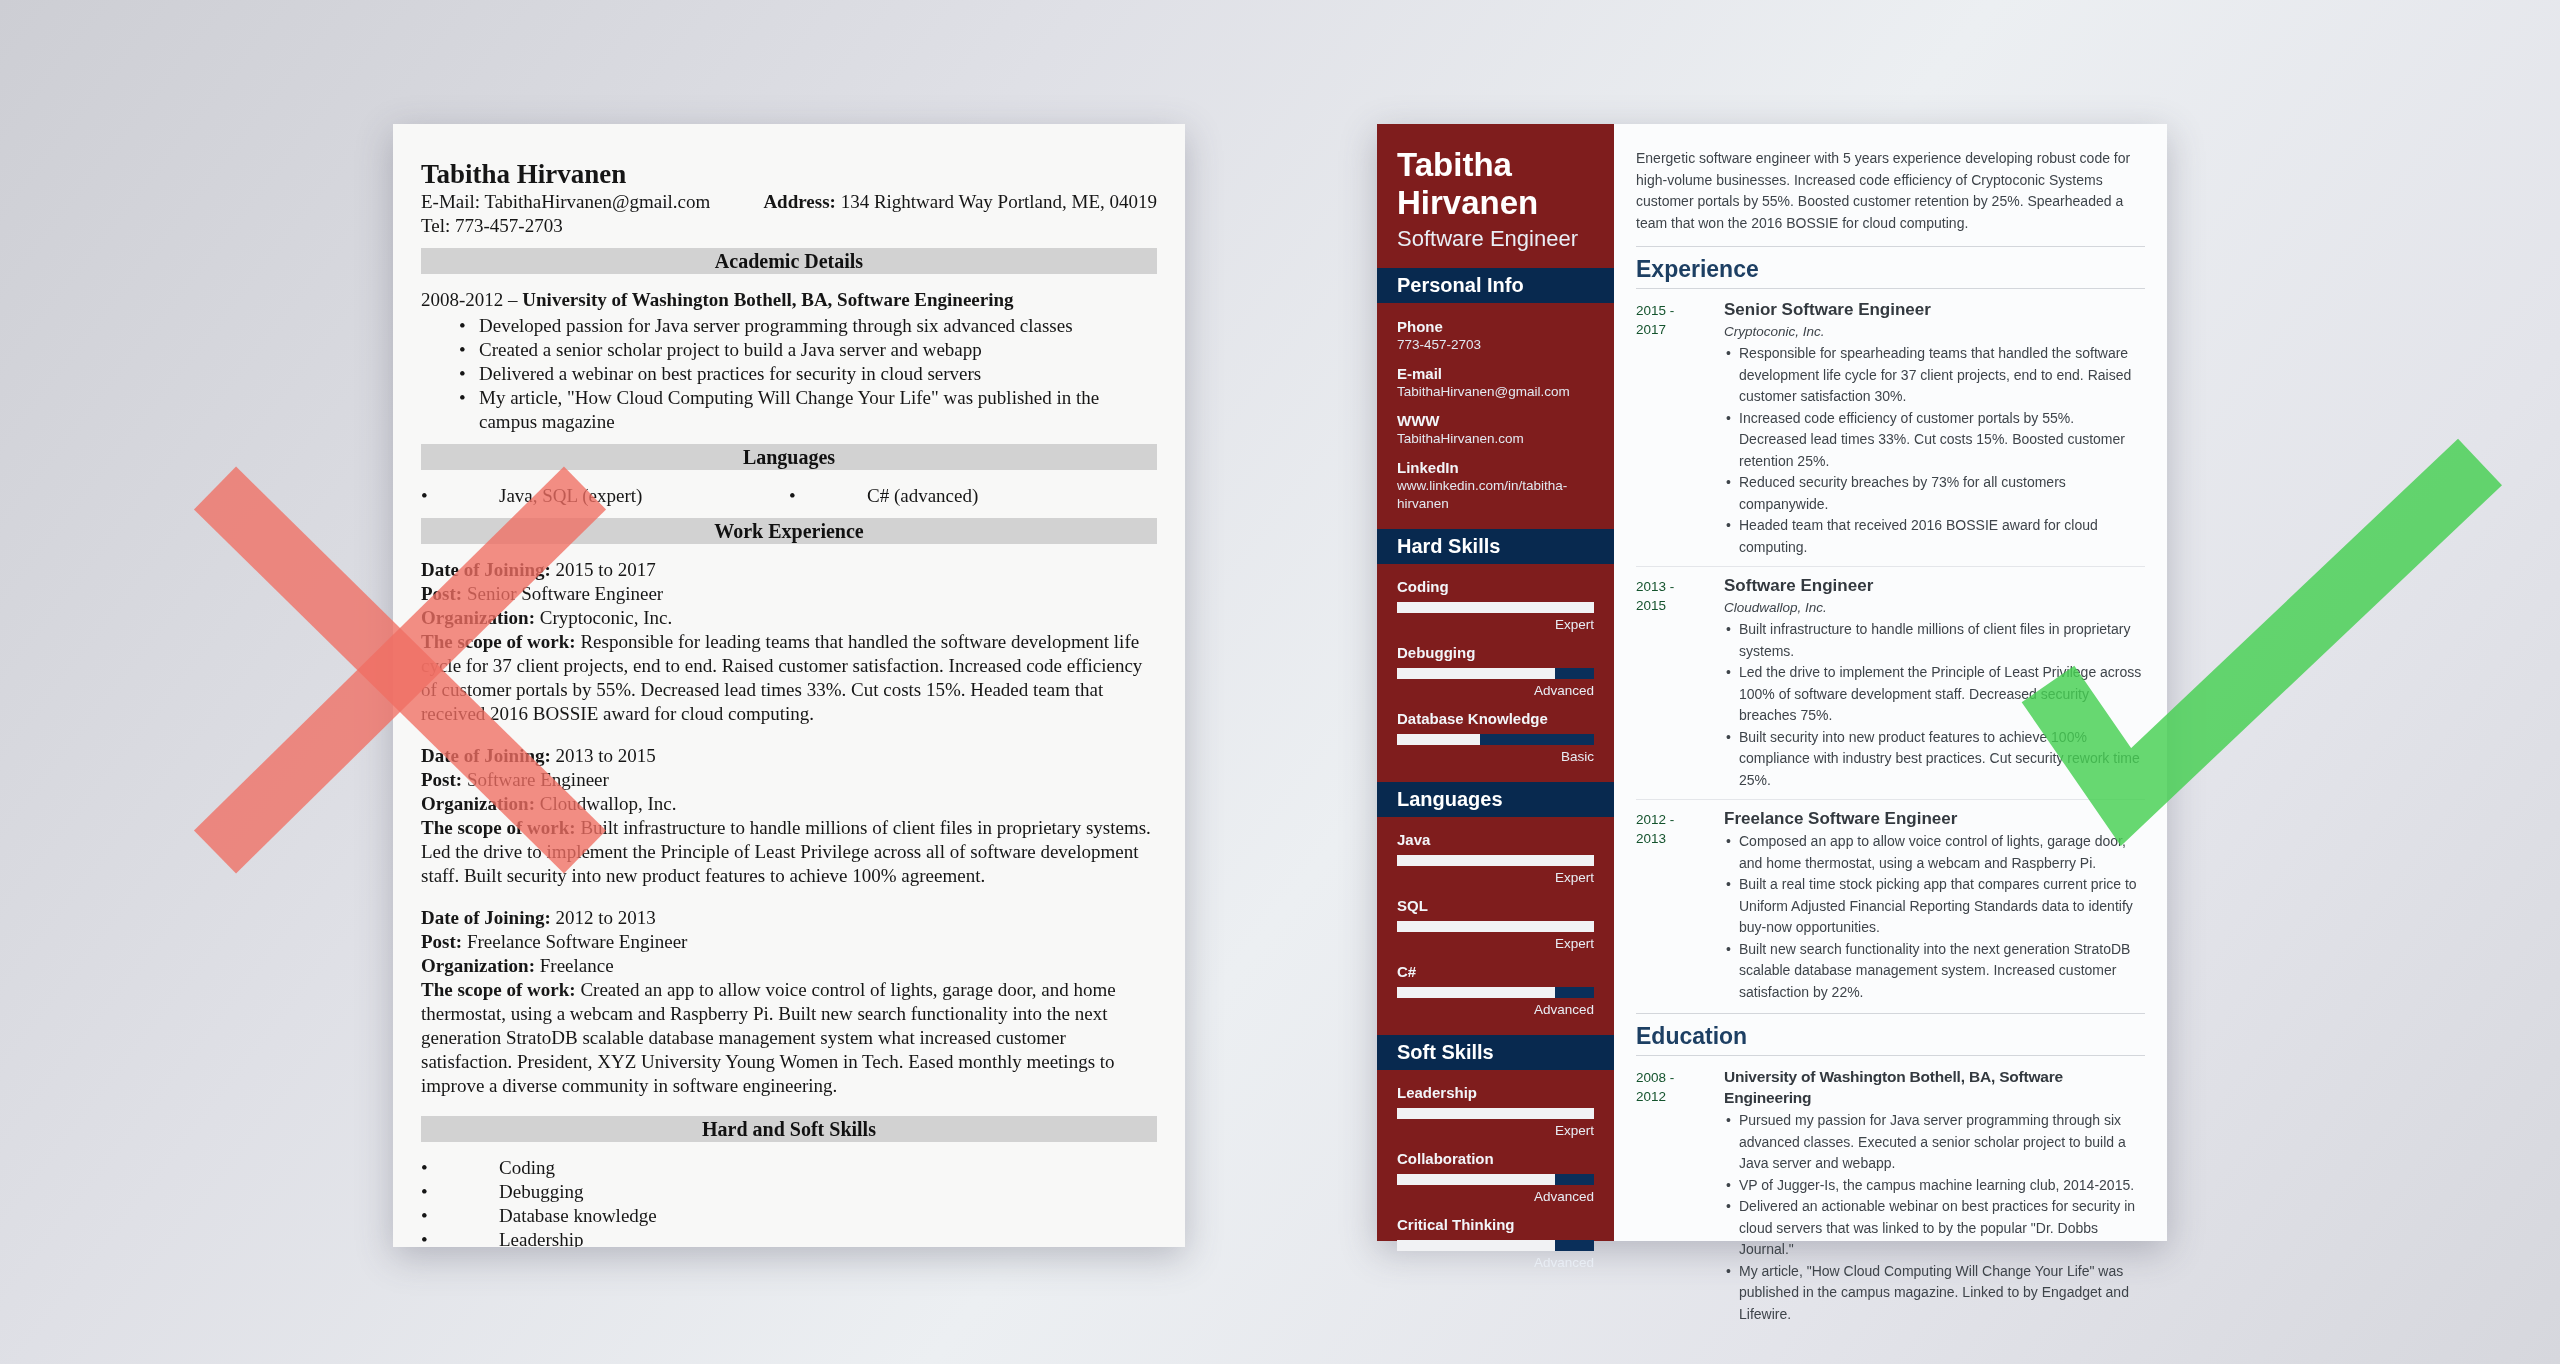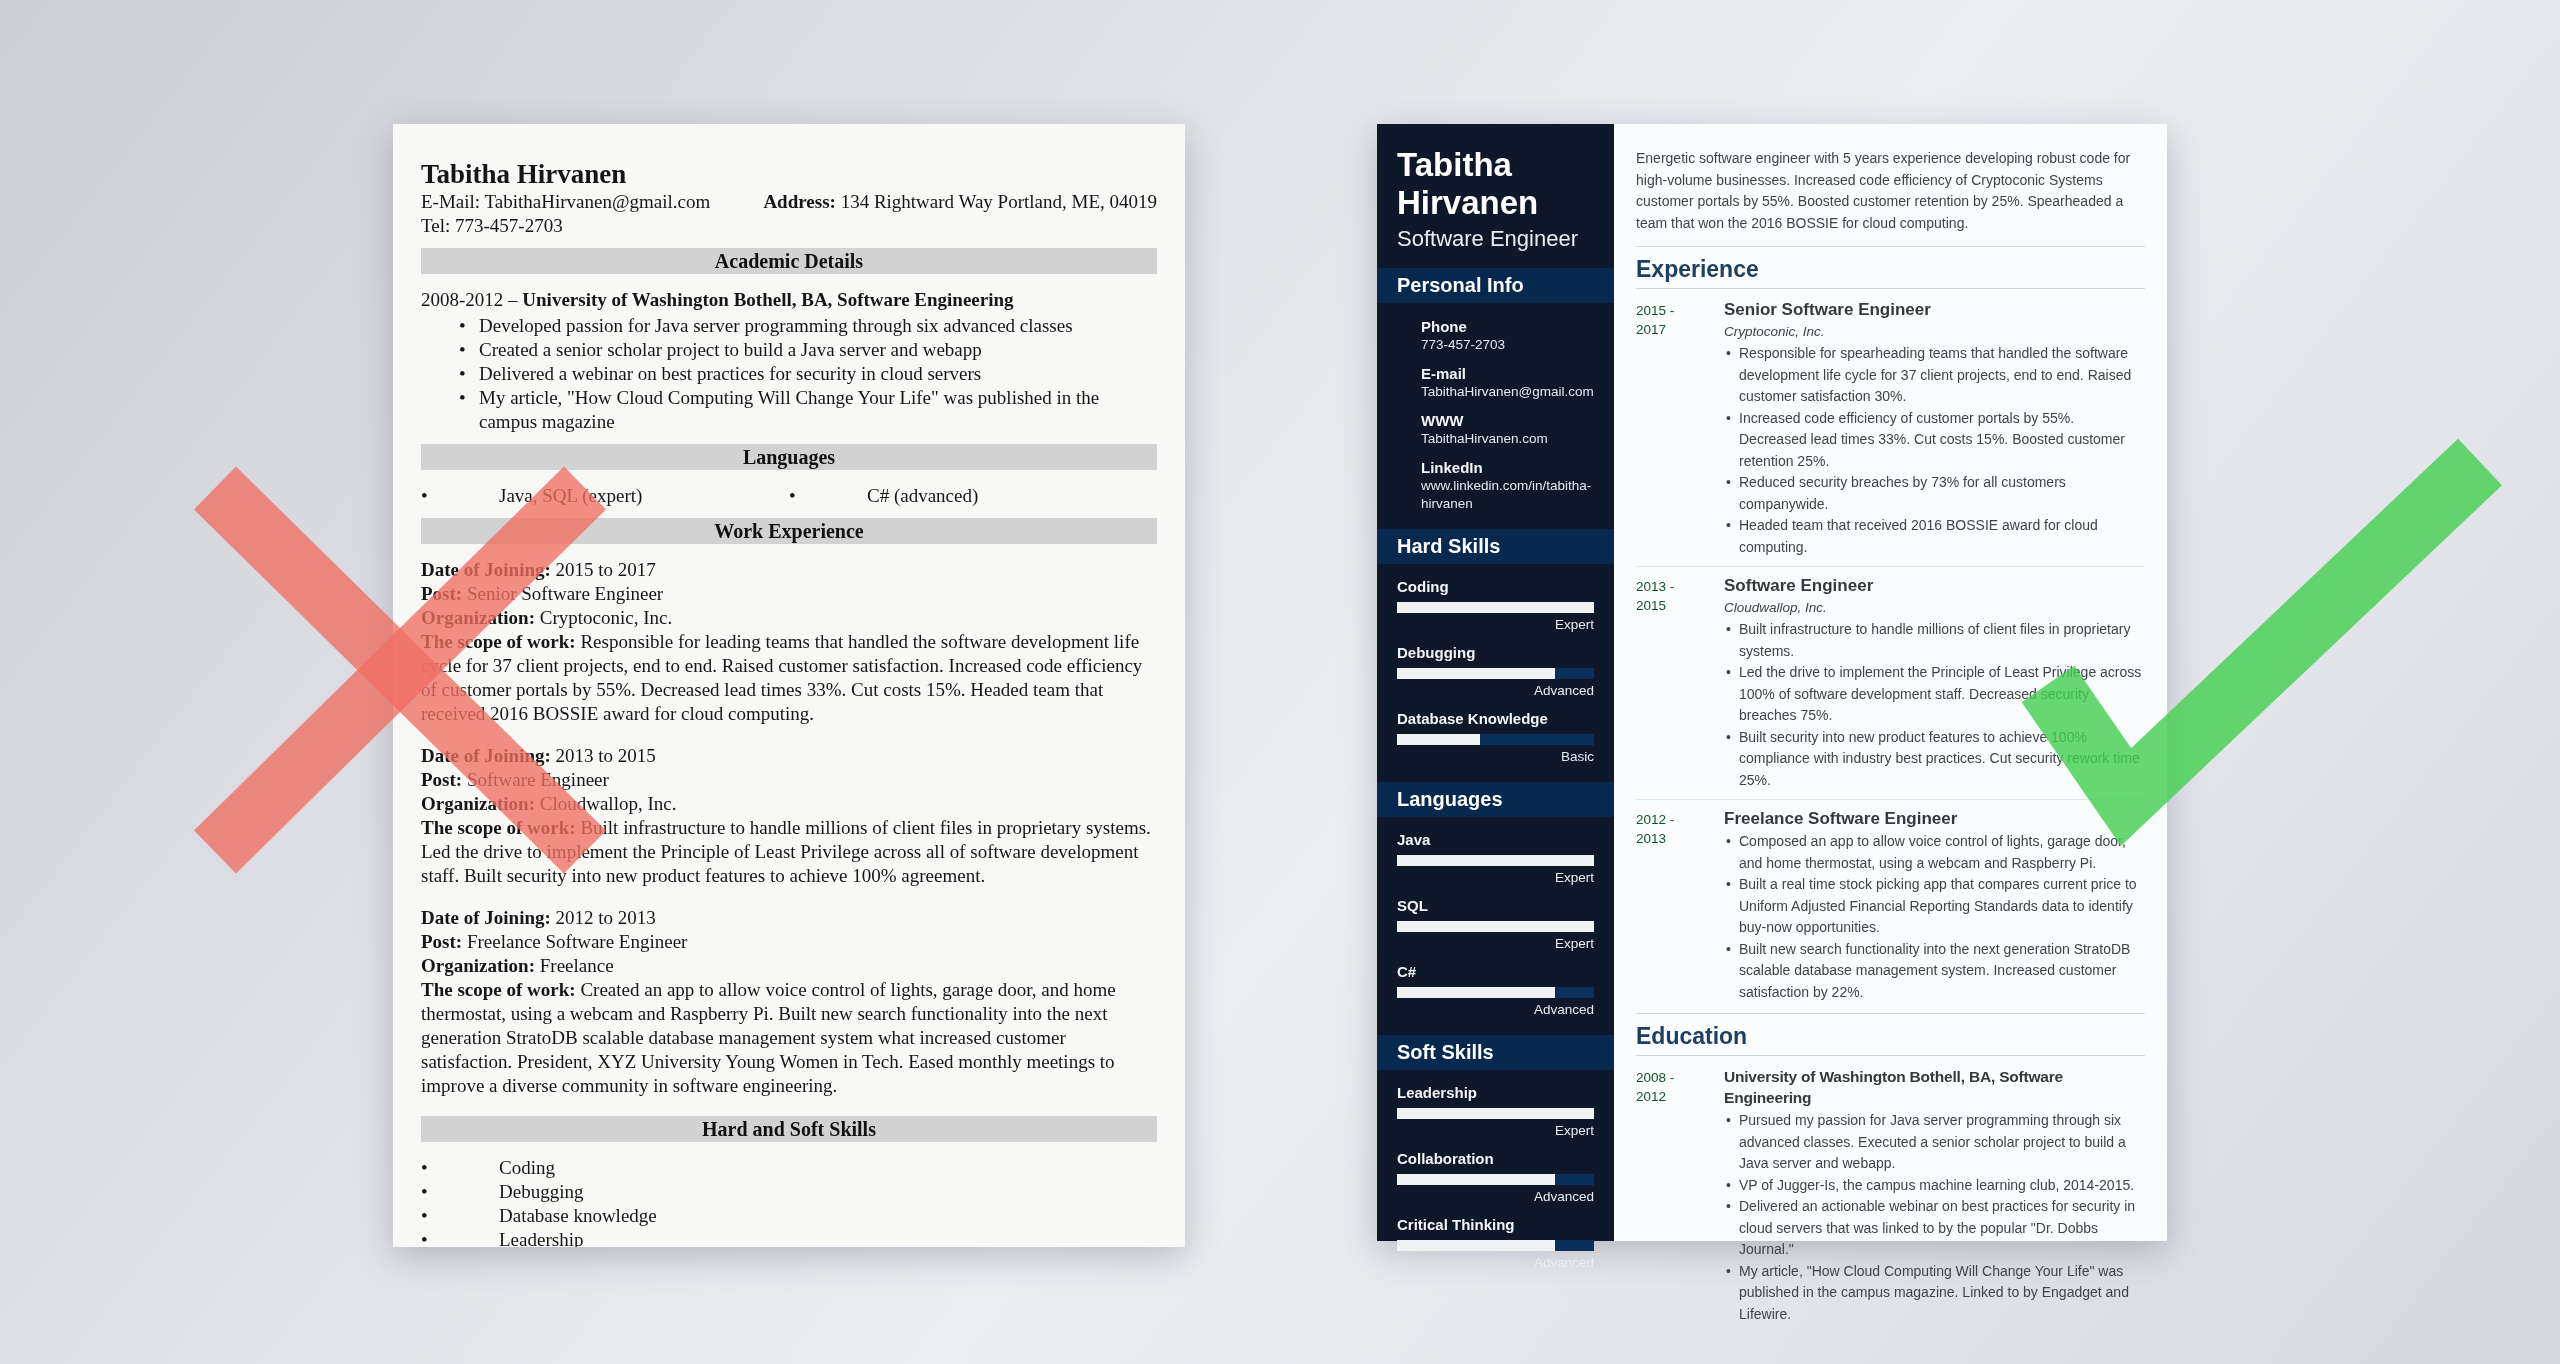--- a/index.html
+++ b/index.html
@@ -29,21 +29,21 @@
   .wide-bullets li::before { content:"•"; position:absolute; left:0px; }
   b { font-weight:bold; }
 
   
   .good-page { left:1377px; top:124px; width:790px; height:1117px; background:#fbfcfd; display:flex; }
   .sidebar { width:237px; flex:0 0 237px; color:#f2f5f9; position:relative; }
   .side-name { font-size:33px; line-height:38px; font-weight:bold; color:#fff; padding:22px 20px 4px 20px; }
   .side-name span { display:block; }
   .side-title { font-size:22px; line-height:26px; font-weight:400; color:#e9eef5; padding:0 20px 16px 20px; }
   .side-band { font-size:20px; line-height:25px; font-weight:bold; color:#fff; padding:5px 20px; margin-bottom:10px; }
-  .pi-item { padding:4px 20px 6px 20px;margin-left:24px; }
+  .pi-item { padding:4px 20px 6px 20px; }
   .pi-label { font-size:15px; font-weight:bold; line-height:19px; }
   .pi-value { font-size:13.5px; line-height:18px; color:#e2e9f1; }
   .skill { padding:3px 20px 6px 20px; }
   .skill-name { font-size:15px; font-weight:bold; line-height:20px; margin-bottom:5px; }
   .bar { height:11px; width:100%; }
   .bar-fill { height:100%; }
   .skill-level { text-align:right; font-size:13.5px; line-height:18px; margin-top:3px; color:#e8edf4; }
 
   .main { flex:1; padding:24px 22px 0 22px; color:#3e444a; font-size:14px; line-height:21.5px; }
   .summary { margin-bottom:12px; }
@@ -133,21 +133,21 @@
       <li>Database knowledge</li>
       <li>Leadership</li>
       <li>Collaboration</li>
       <li>Critical thinking</li>
     </ul>
 
   </section>
 
   <section class="page good-page">
 
-    <aside class="sidebar" style="background: #0f172a;">
+    <aside class="sidebar" style="background: #7f1d1d;">
       <div class="side-name">
         <span>Tabitha</span>
         <span>Hirvanen</span>
       </div>
       <div class="side-title">Software Engineer</div>
 
       <div class="side-band" style="background: rgb(8, 41, 79);">Personal Info</div>
       <div class="pi-item">
         <div class="pi-label">Phone</div>
         <div class="pi-value">773-457-2703</div>

